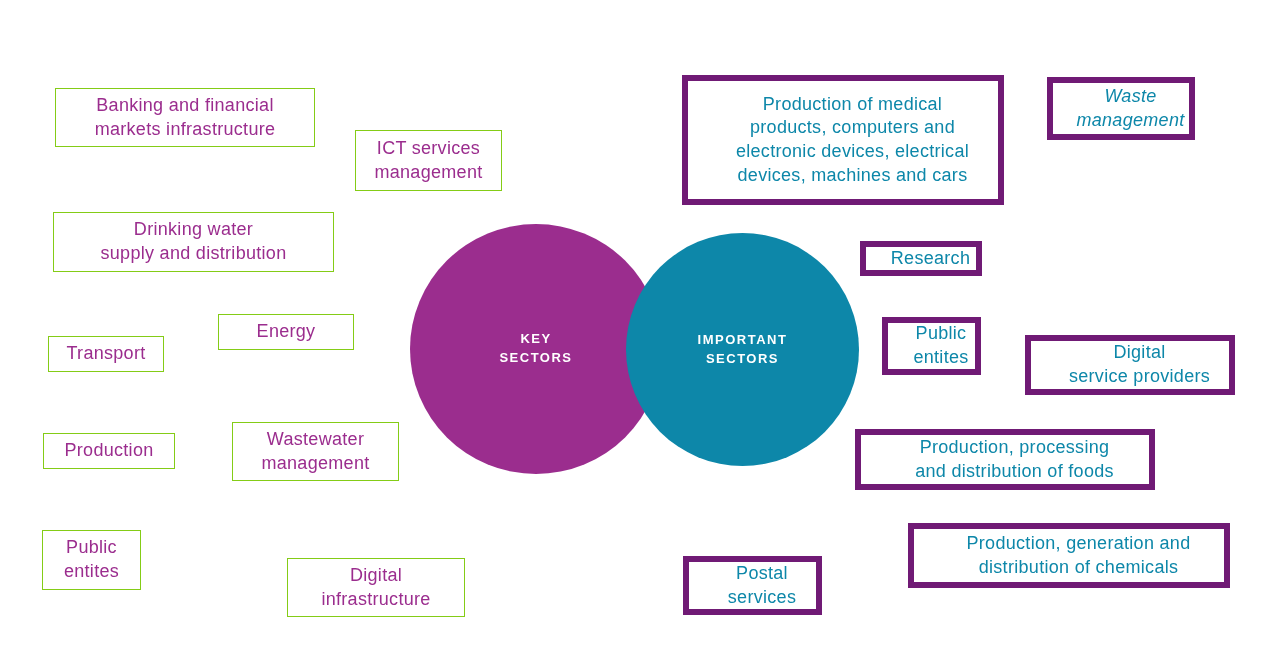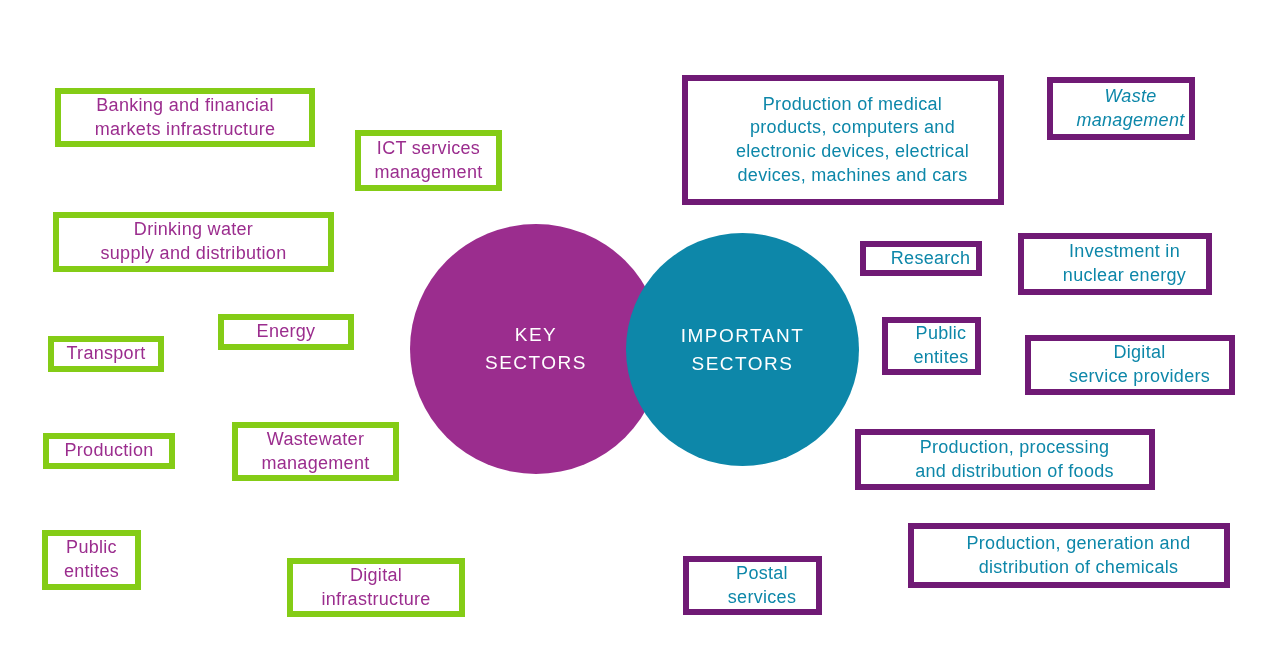--- a/index.html
+++ b/index.html
@@ -18,38 +18,38 @@
     justify-content:center;
     text-align:center;
     background:#ffffff;
     font-size:18px;
     line-height:1.32;
     letter-spacing:0.3px;
     box-sizing:border-box;
     white-space:pre-line;
   }
   .box.key{
-    border:6px solid #84cc16;
+    border:1px solid #84cc16;
     color:#9b2d8e;
   }
   .box.imp{
     border:6px solid #701a75;
     color:#0d87a9;
     padding-left:19px;
   }
   .circle{
     position:absolute;
     border-radius:50%;
     display:flex;
     align-items:center;
     justify-content:center;
     text-align:center;
     color:#ffffff;
-    font-weight:normal;
-    font-size:19px;
+    font-weight:bold;
+    font-size:13px;
     letter-spacing:1.5px;
     line-height:1.45;
     white-space:pre-line;
   }
   .circle.key-circle{
     left:410px; top:224px;
     width:252px; height:250px;
     background:#9b2d8e;
   }
   .circle.imp-circle{
@@ -90,22 +90,20 @@
   <div class="box imp" style="left:682px;top:75px;width:322px;height:130px;">Production of medical
 products, computers and
 electronic devices, electrical
 devices, machines and cars</div>
 
   <div class="box imp" style="left:1047px;top:77px;width:148px;height:63px;font-style:italic;">Waste
 management</div>
 
   <div class="box imp" style="left:860px;top:241px;width:122px;height:35px;">Research</div>
 
-  <div class="box imp" style="left:1018px;top:233px;width:194px;height:62px;">Investment in
-nuclear energy</div>
 
   <div class="box imp" style="left:882px;top:317px;width:99px;height:58px;">Public
 entites</div>
 
   <div class="box imp" style="left:1025px;top:335px;width:210px;height:60px;">Digital
 service providers</div>
 
   <div class="box imp" style="left:855px;top:429px;width:300px;height:61px;">Production, processing
 and distribution of foods</div>
 

